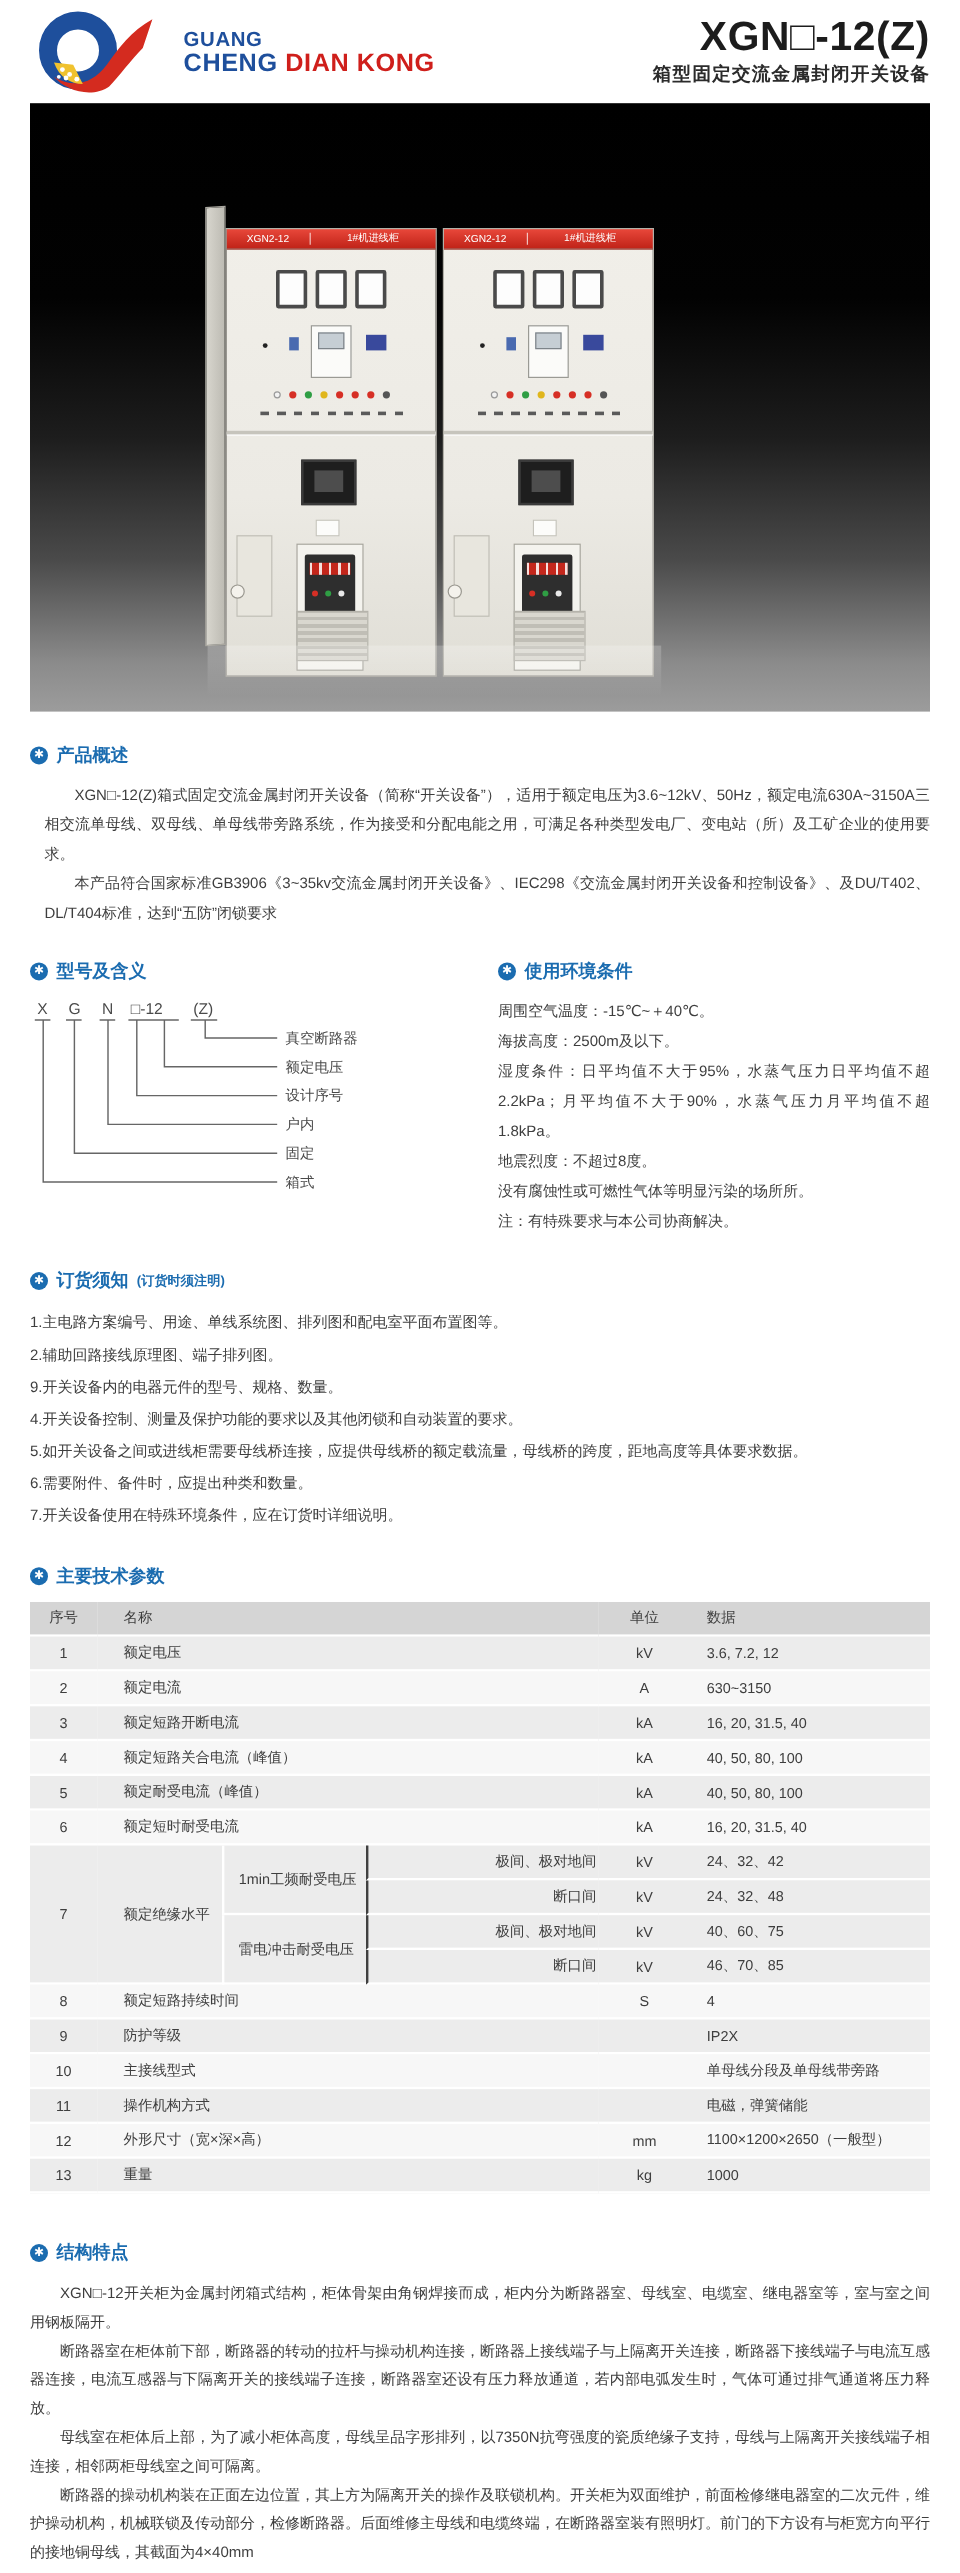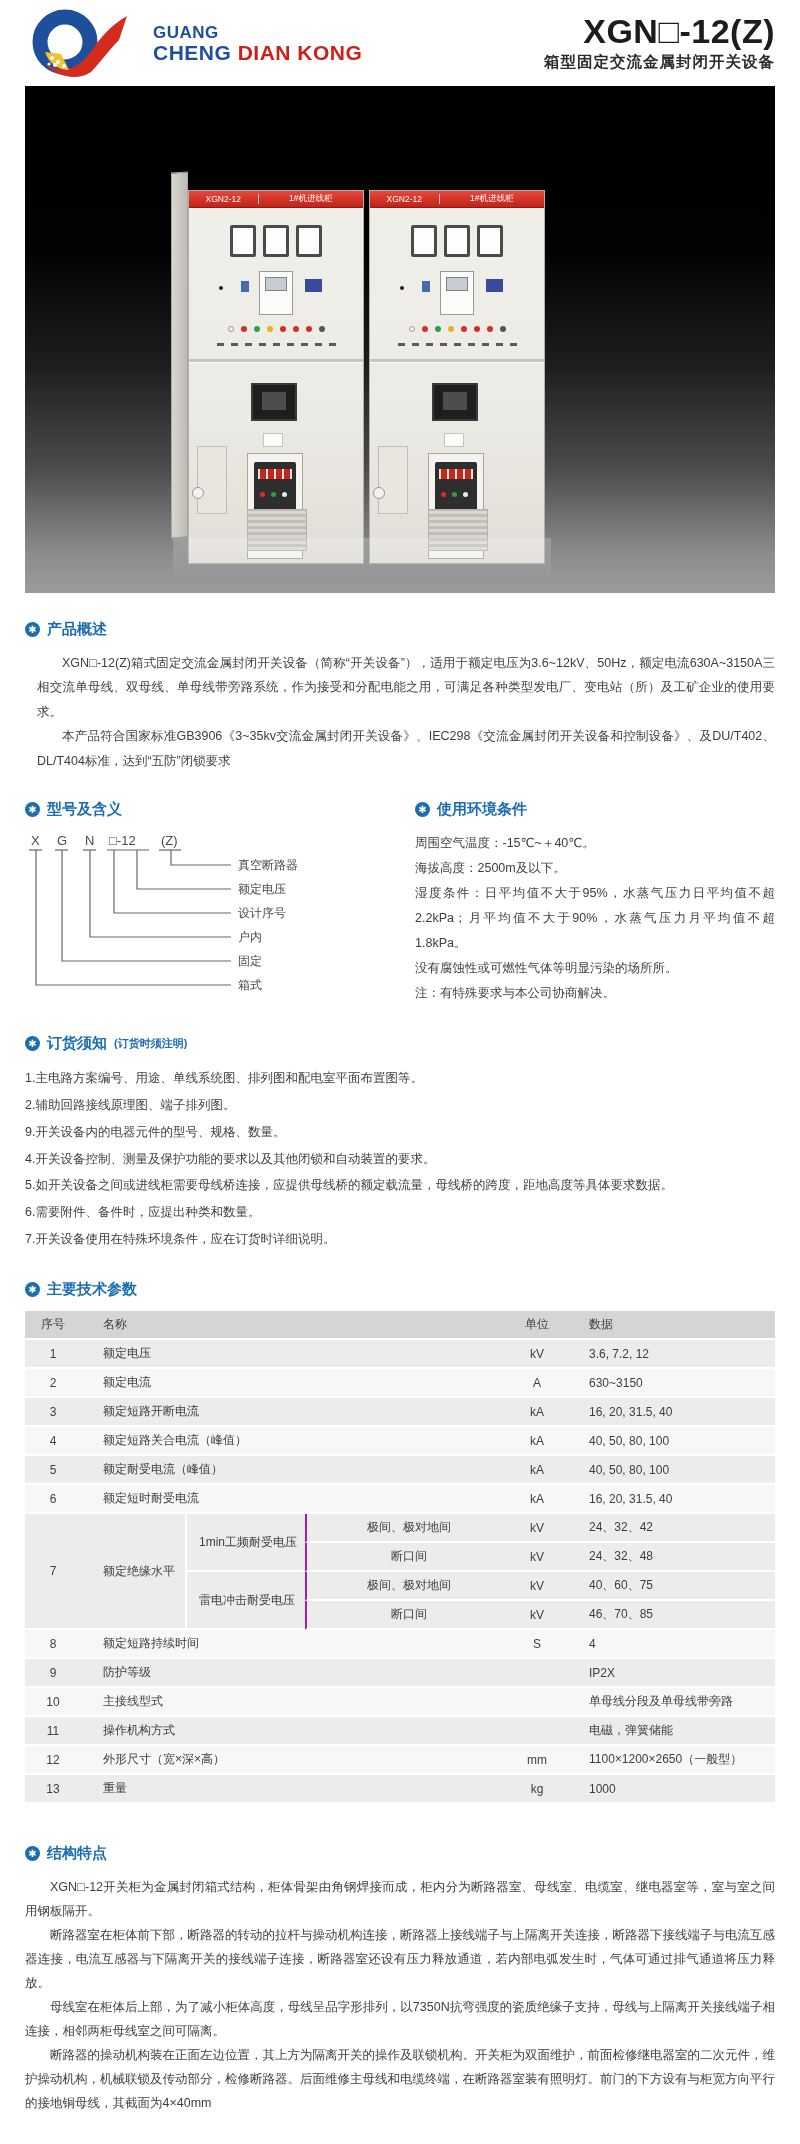--- a/index.html
+++ b/index.html
@@ -95,21 +95,21 @@
   table.spec th, table.spec td { padding: 5px 2px; border-bottom: 2px solid #fff; font-weight: normal; }
   table.spec thead th { background: #d5d5d5; }
   tr.alt-a > td { background: #ececec; }
   tr.alt-b > td { background: #f7f7f7; }
   .c-no { width: 56px; text-align: center; }
   .c-name { text-align: left; padding-left: 22px !important; }
   .c-unit { width: 76px; text-align: center; }
   .c-data { width: 200px; text-align: left; padding-left: 14px !important; }
   .c-g1 { width: 104px; text-align: left; padding-left: 22px !important; }
   .c-g2 { width: 120px; text-align: left; padding-left: 12px !important; border-left: 2px solid #fff; }
-  .c-g3 { text-align: center; padding-left: 14px !important; border-left: 2px solid #a21caf; }
+  .c-g3 { text-align: right; padding-left: 14px !important; border-left: 2px solid #404040; }
 
   
   .structure p { font-size: 12.5px; line-height: 1.92; text-align: justify; text-indent: 2em; }
 
   svg text { font-family: "Liberation Sans", "DejaVu Sans", sans-serif; }
 </style>
 </head>
 <body>
 
 <div class="page">
@@ -285,20 +285,21 @@
       </svg>
     </div>
     <div class="col-r env">
       <div class="sec-head">
         <span class="sec-icon">✱</span>
         <span>使用环境条件</span>
       </div>
       <p>周围空气温度：-15℃~＋40℃。</p>
       <p>海拔高度：2500m及以下。</p>
       <p>湿度条件：日平均值不大于95%，水蒸气压力日平均值不超2.2kPa；月平均值不大于90%，水蒸气压力月平均值不超1.8kPa。</p>
+      <p>地震烈度：不超过8度。</p>
       <p>没有腐蚀性或可燃性气体等明显污染的场所所。</p>
       <p>注：有特殊要求与本公司协商解决。</p>
     </div>
   </div>
 
   <div class="sec-head">
     <span class="sec-icon">✱</span>
     <span>订货须知</span>
     <span class="sec-note">(订货时须注明)</span>
   </div>

